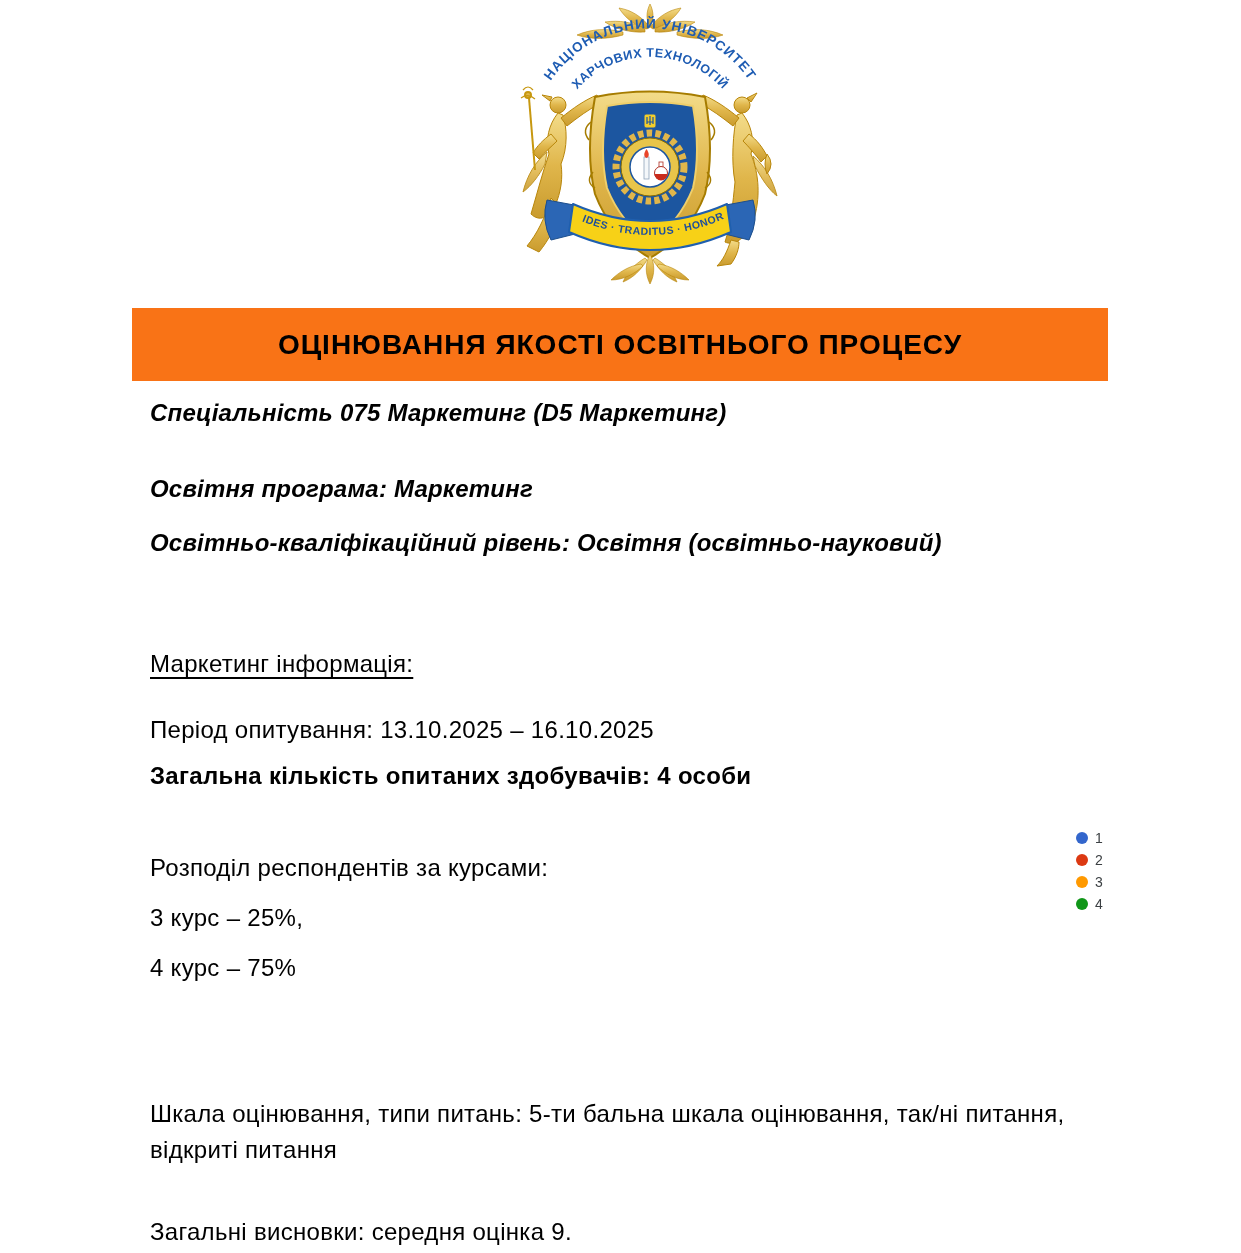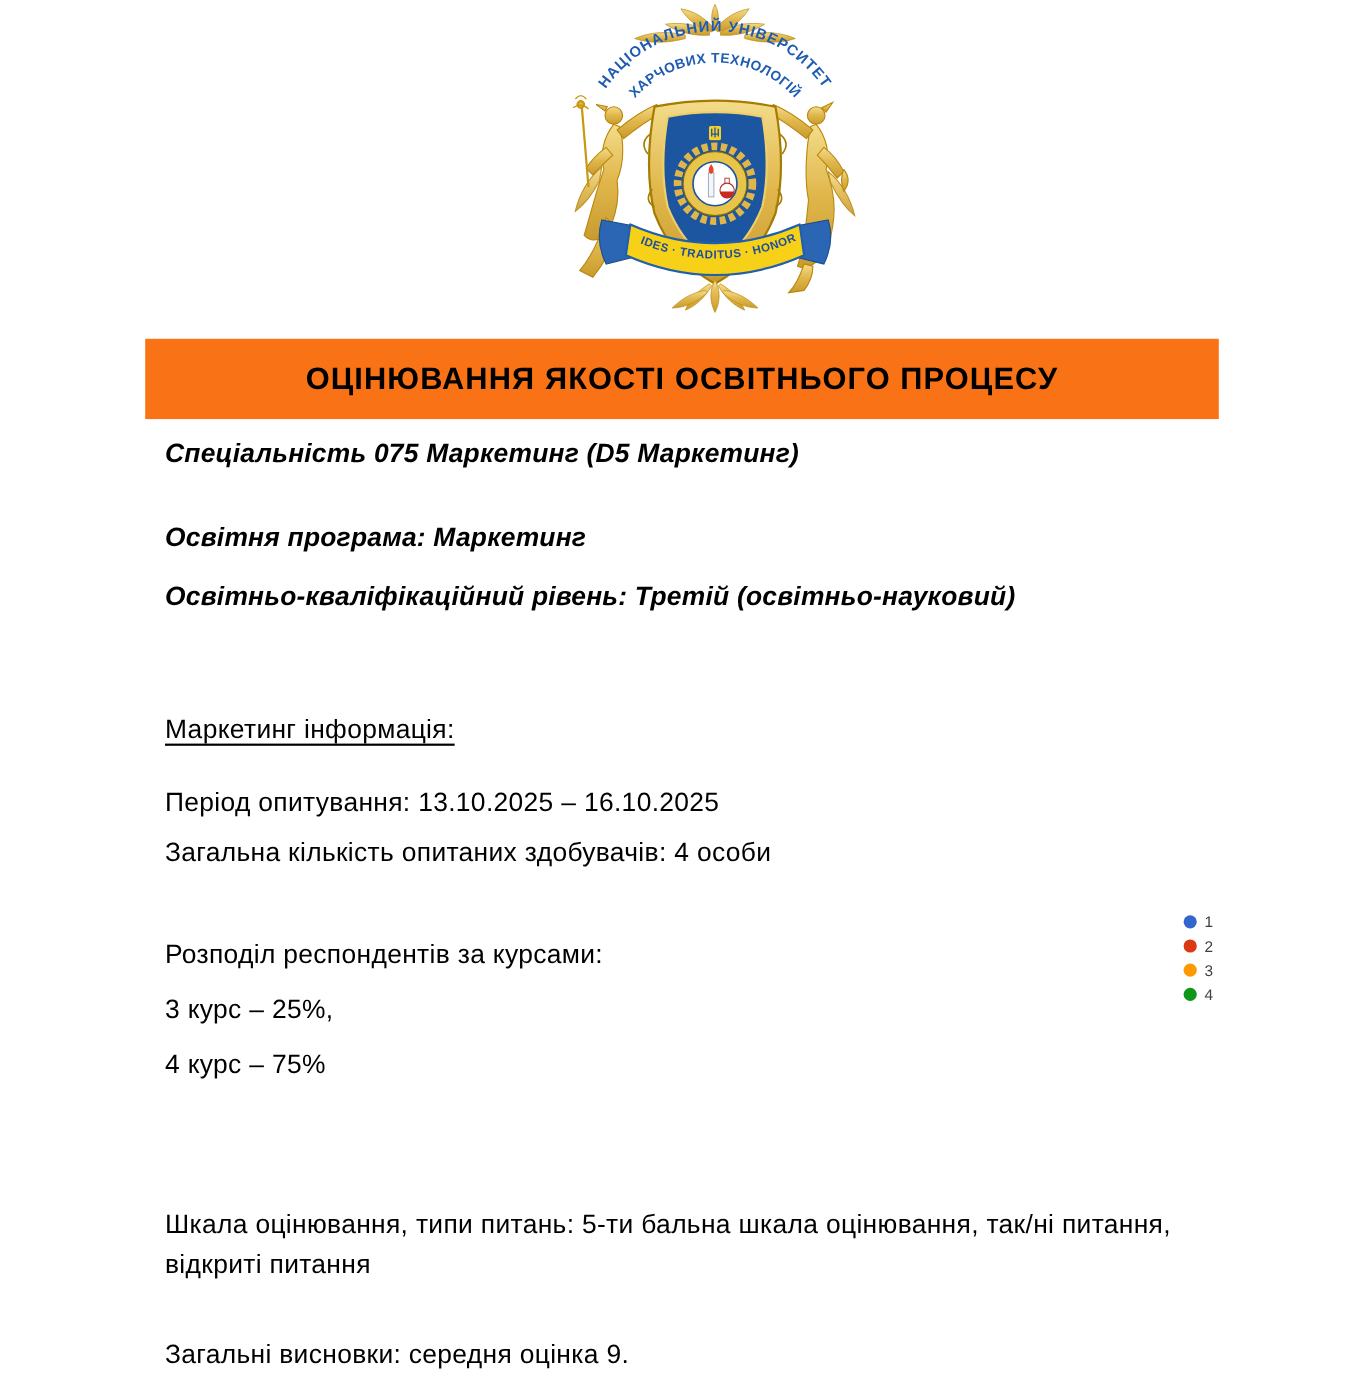--- a/index.html
+++ b/index.html
@@ -133,25 +133,25 @@
       <path d="M164 262 C176 264 186 270 194 278 C182 278 170 272 162 264Z"></path>
     </g>
   </svg>
 
   <div class="banner" style="background-color: #f97316;">
     <div class="banner-title">ОЦІНЮВАННЯ ЯКОСТІ ОСВІТНЬОГО ПРОЦЕСУ</div>
   </div>
 
   <div class="abs h-bold" style="left:150px;top:399px;">Спеціальність 075 Маркетинг (D5 Маркетинг)</div>
   <div class="abs h-bold" style="left:150px;top:475px;">Освітня програма: Маркетинг</div>
-  <div class="abs h-bold" style="left:150px;top:529px;">Освітньо-кваліфікаційний рівень: Третій (освітньо-науковий)</div>
+  <div class="abs h-bold" style="left:150px;top:529px;">Освітньо-кваліфікаційний рівень: Освітня (освітньо-науковий)</div>
 
   <div class="abs body-text underlined" style="left:150px;top:650px;">Маркетинг інформація:</div>
   <div class="abs body-text" style="left:150px;top:716px;">Період опитування: 13.10.2025 – 16.10.2025</div>
-  <div class="abs body-text" style="left:150px;top:762px;">Загальна кількість опитаних здобувачів: 4 особи</div>
+  <div class="abs body-text" style="left:150px;top:762px;font-weight:bold;">Загальна кількість опитаних здобувачів: 4 особи</div>
 
   <div class="abs body-text" style="left:150px;top:854px;">Розподіл респондентів за курсами:</div>
   <div class="abs body-text" style="left:150px;top:904px;">3 курс – 25%,</div>
   <div class="abs body-text" style="left:150px;top:954px;">4 курс – 75%</div>
 
 
   <div class="legend">
     <div class="legend-row">
       <span class="legend-dot" style="background-color: rgb(51, 102, 204);"></span>
       <span class="legend-label">1</span>

